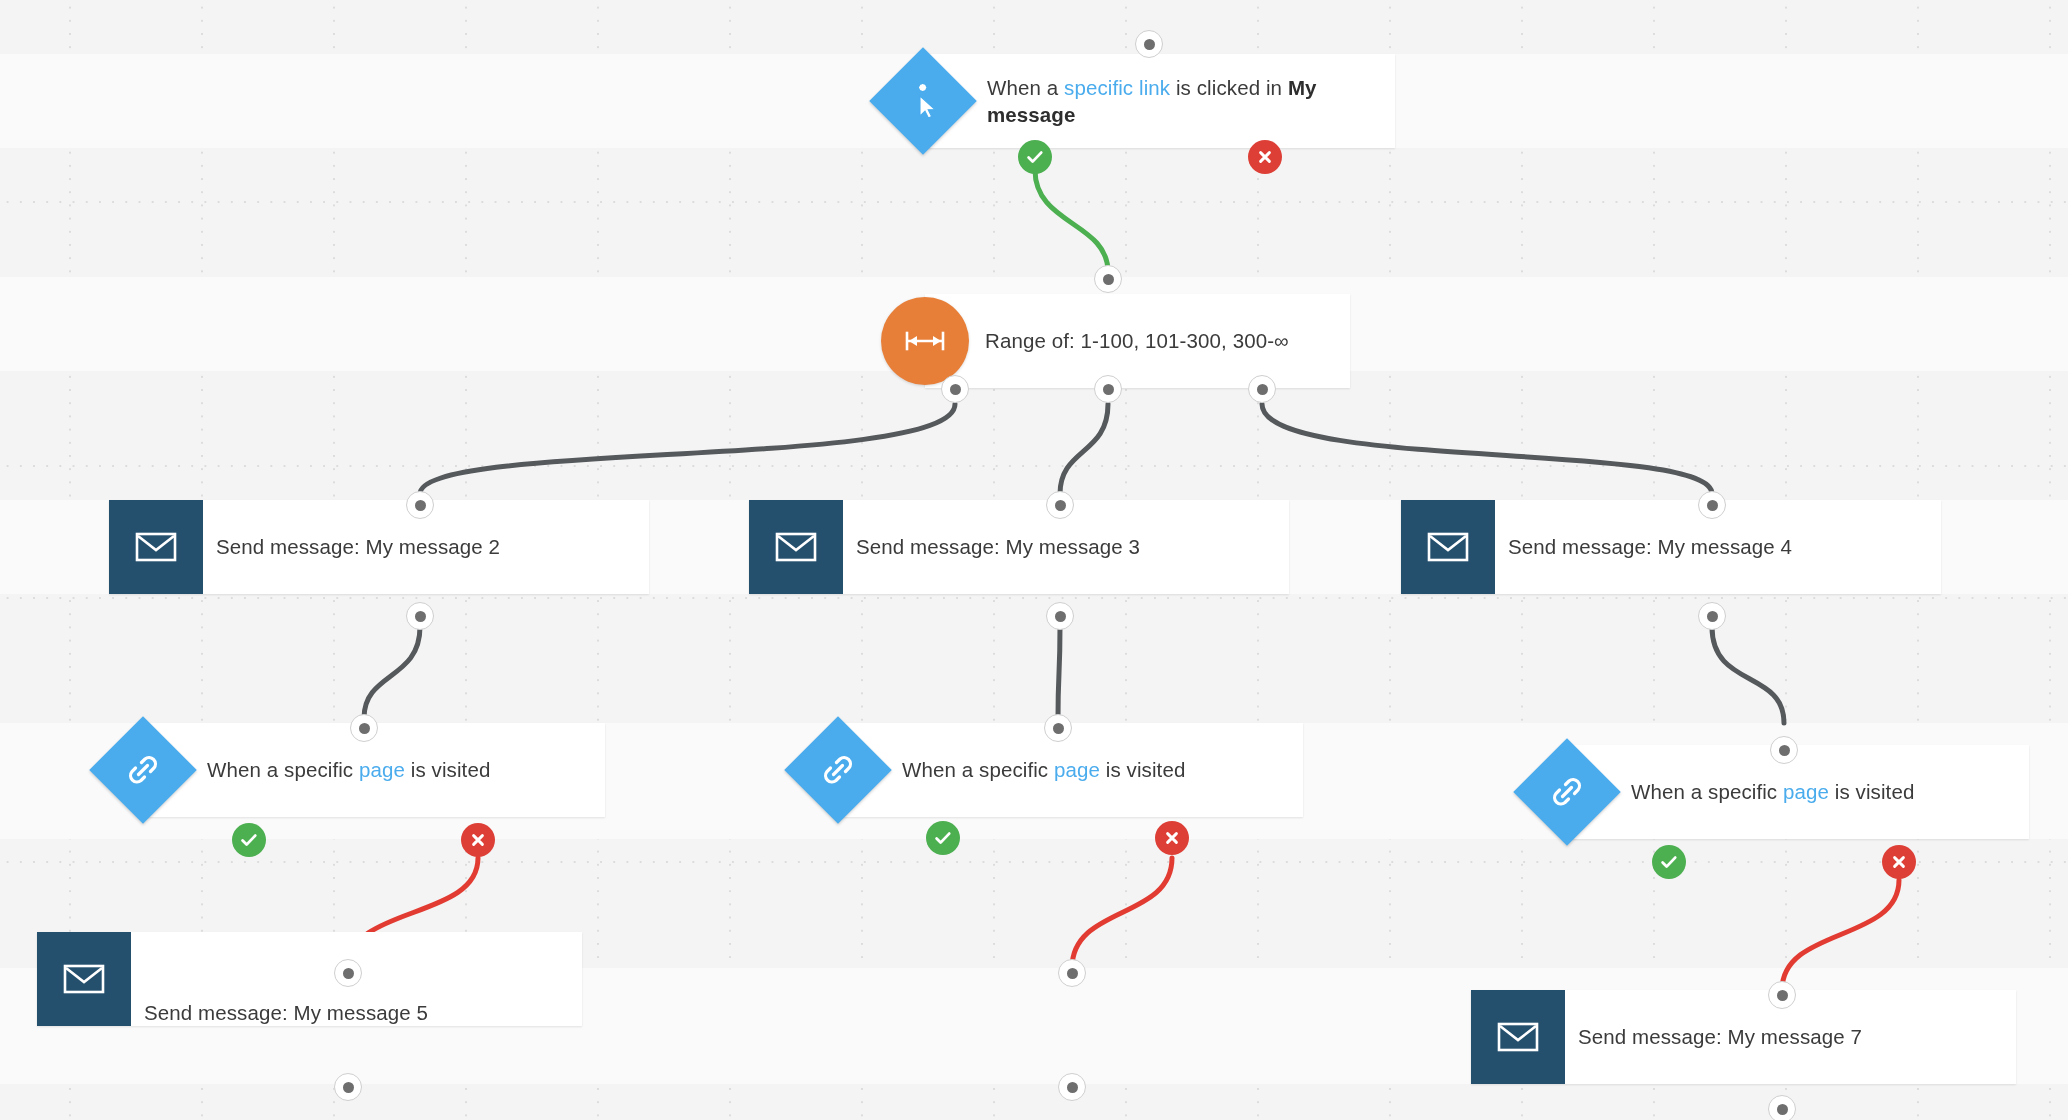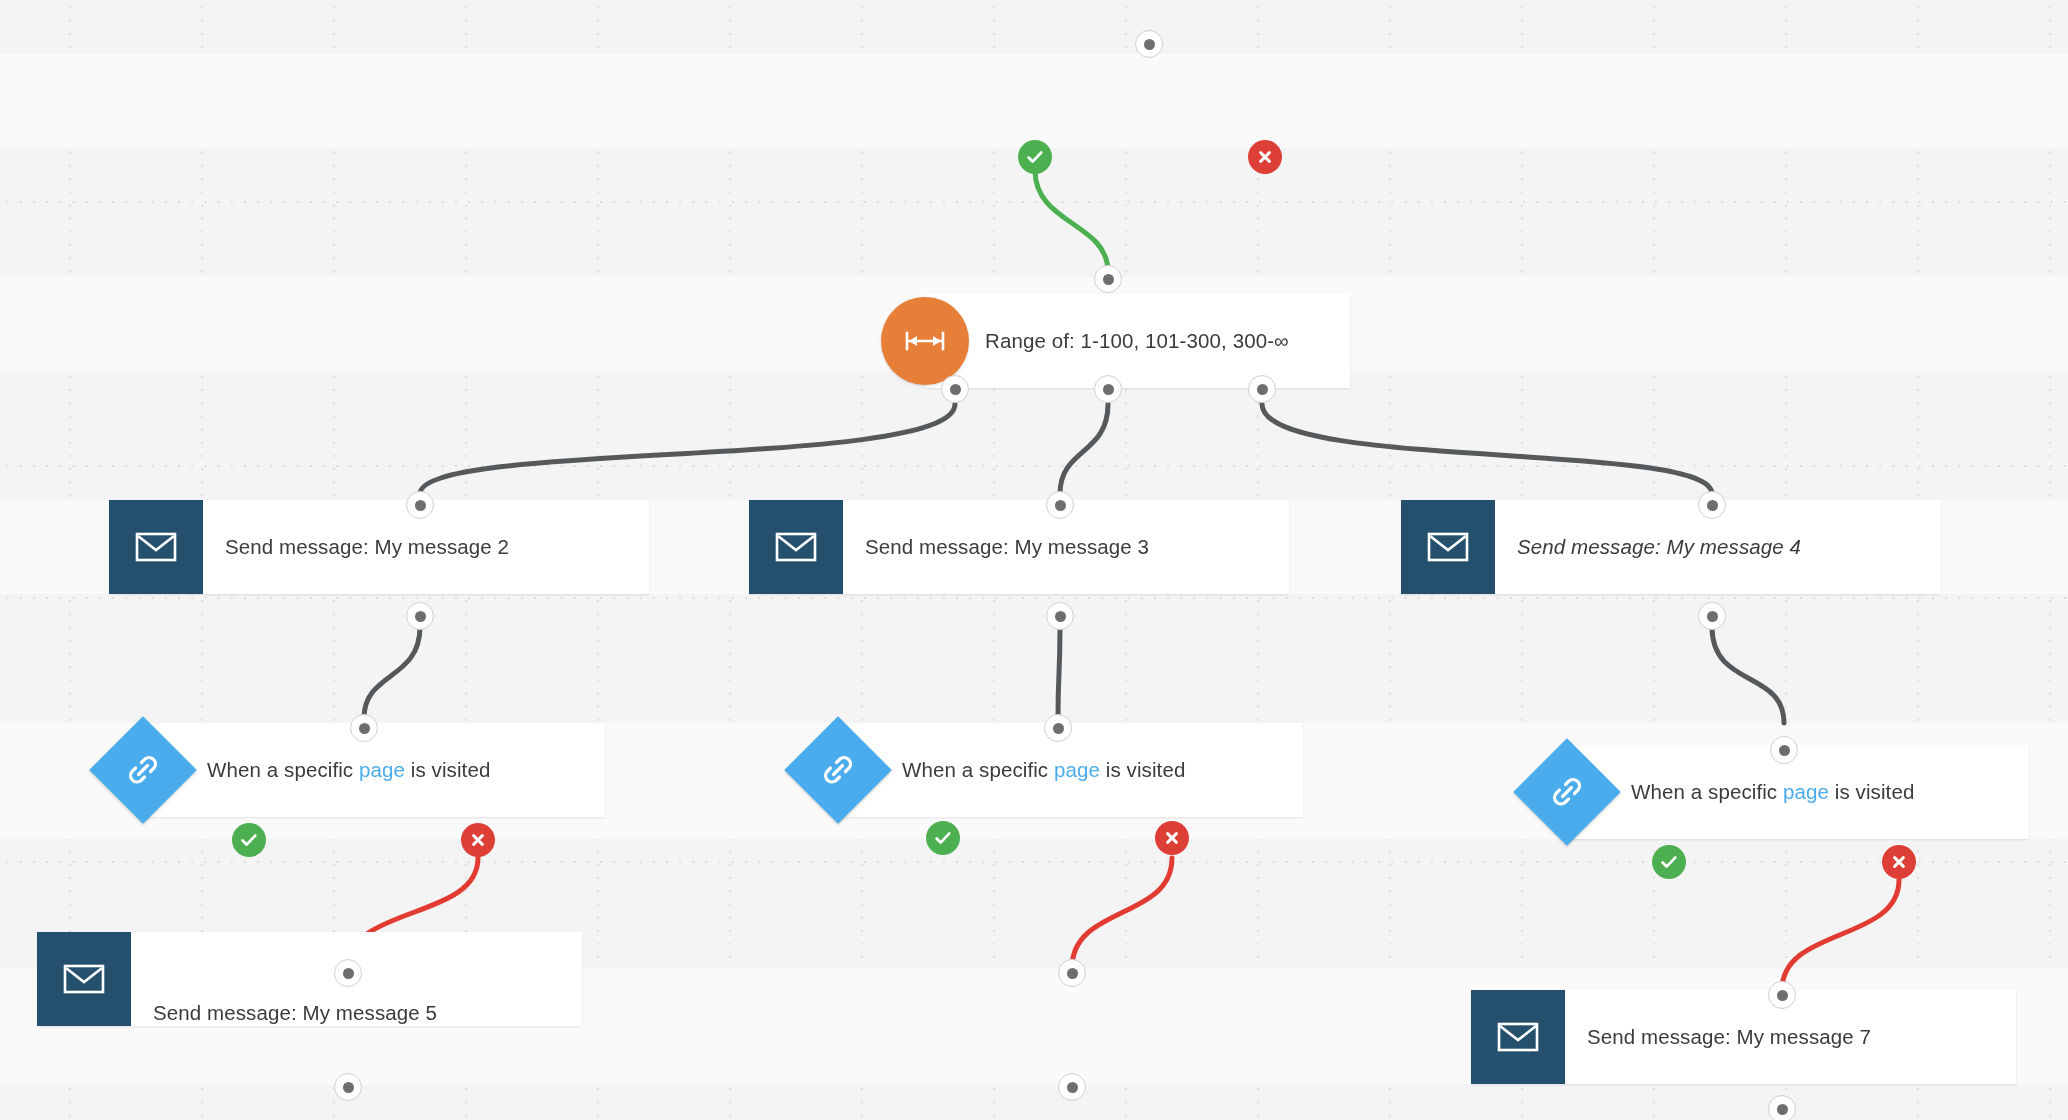--- a/index.html
+++ b/index.html
@@ -58,21 +58,21 @@
   .node-label .bold { font-weight: bold; color: #2e2e2e; }
 
   
   .node-action { height: 94px; }
   .action-icon {
     width: 94px; height: 94px;
     background: #24506e;
     flex: 0 0 94px;
     display: flex; align-items: center; justify-content: center;
   }
-  .action-text { padding-left: 22px; padding-right: 18px; }
+  .action-text { padding-left: 13px; padding-right: 18px; }
 
   
   .node-trigger { height: 94px; }
   .trigger-diamond {
     position: absolute;
     width: 76px; height: 76px;
     background: #4aaced;
     transform: rotate(45deg);
     left: -40px; top: 9px;
     display: flex; align-items: center; justify-content: center;
@@ -151,20 +151,37 @@
 
     <path class="wire wire-gray" d="M1712,627 C1712,688 1784,670 1784,723"></path>
 
     <path class="wire wire-red" d="M478,858 C478,920 348,905 348,968"></path>
 
     <path class="wire wire-red" d="M1172,858 C1172,920 1072,905 1072,968"></path>
 
     <path class="wire wire-red" d="M1899,880 C1899,942 1782,927 1782,990"></path>
   </svg>
 
+  <div class="node node-trigger" style="left:925px; top:54px; width:470px;">
+    <div class="trigger-diamond">
+      <svg width="36" height="36" viewBox="0 0 36 36">
+        <g fill="#ffffff">
+          <rect x="16.4" y="1" width="2.6" height="7" rx="1.3"></rect>
+          <rect x="16.4" y="1" width="2.6" height="7" rx="1.3" transform="rotate(45 17.7 4.5)"></rect>
+          <rect x="16.4" y="1" width="2.6" height="7" rx="1.3" transform="rotate(-45 17.7 4.5)"></rect>
+          <rect x="16.4" y="1" width="2.6" height="7" rx="1.3" transform="rotate(90 17.7 4.5)"></rect>
+          <rect x="16.4" y="1" width="2.6" height="7" rx="1.3" transform="rotate(-90 17.7 4.5)"></rect>
+          <path d="M15 13 L15 33 L20 28.2 L23.4 35 L26.6 33.4 L23.2 26.8 L30 26.6 Z" fill="#ffffff" stroke="#4aaced" stroke-width="1.1"></path>
+        </g>
+      </svg>
+    </div>
+    <div class="node-label trigger-text">
+      <span>When a </span><span class="hl">specific link</span><span> is clicked in </span><span class="bold">My message</span>
+    </div>
+  </div>
   <div class="port" style="left:1135px; top:30px;"></div>
   <div class="badge badge-yes" style="left:1018px; top:140px;">
     <svg width="20" height="20" viewBox="0 0 20 20">
         <path d="M3.6 10.6 L7.6 14.6 L16.2 5.6" stroke="#ffffff" stroke-width="2.8" fill="none" stroke-linecap="round" stroke-linejoin="round"></path>
       </svg>
   </div>
   <div class="badge badge-no" style="left:1248px; top:140px;">
     <svg width="16" height="16" viewBox="0 0 16 16">
         <path d="M3.6 3.6 L12.4 12.4 M12.4 3.6 L3.6 12.4" stroke="#ffffff" stroke-width="2.9" stroke-linecap="round"></path>
       </svg>
@@ -206,21 +223,21 @@
       <svg width="42" height="32" viewBox="0 0 42 32">
           <rect x="2" y="3" width="38" height="26" fill="none" stroke="#ffffff" stroke-width="2.6"></rect>
           <path d="M3 5 L21 19 L39 5" fill="none" stroke="#ffffff" stroke-width="2.6"></path>
         </svg>
     </div>
     <div class="node-label action-text">Send message: My message 3</div>
   </div>
   <div class="port" style="left:1046px; top:491px;"></div>
   <div class="port" style="left:1046px; top:602px;"></div>
 
-  <div class="node node-action" style="left:1401px; top:500px; width:540px;font-style:italic;">
+  <div class="node node-action" style="left:1401px; top:500px; width:540px;">
     <div class="action-icon">
       <svg width="42" height="32" viewBox="0 0 42 32">
           <rect x="2" y="3" width="38" height="26" fill="none" stroke="#ffffff" stroke-width="2.6"></rect>
           <path d="M3 5 L21 19 L39 5" fill="none" stroke="#ffffff" stroke-width="2.6"></path>
         </svg>
     </div>
     <div class="node-label action-text">Send message: My message 4</div>
   </div>
   <div class="port" style="left:1698px; top:491px;"></div>
   <div class="port" style="left:1698px; top:602px;"></div>

